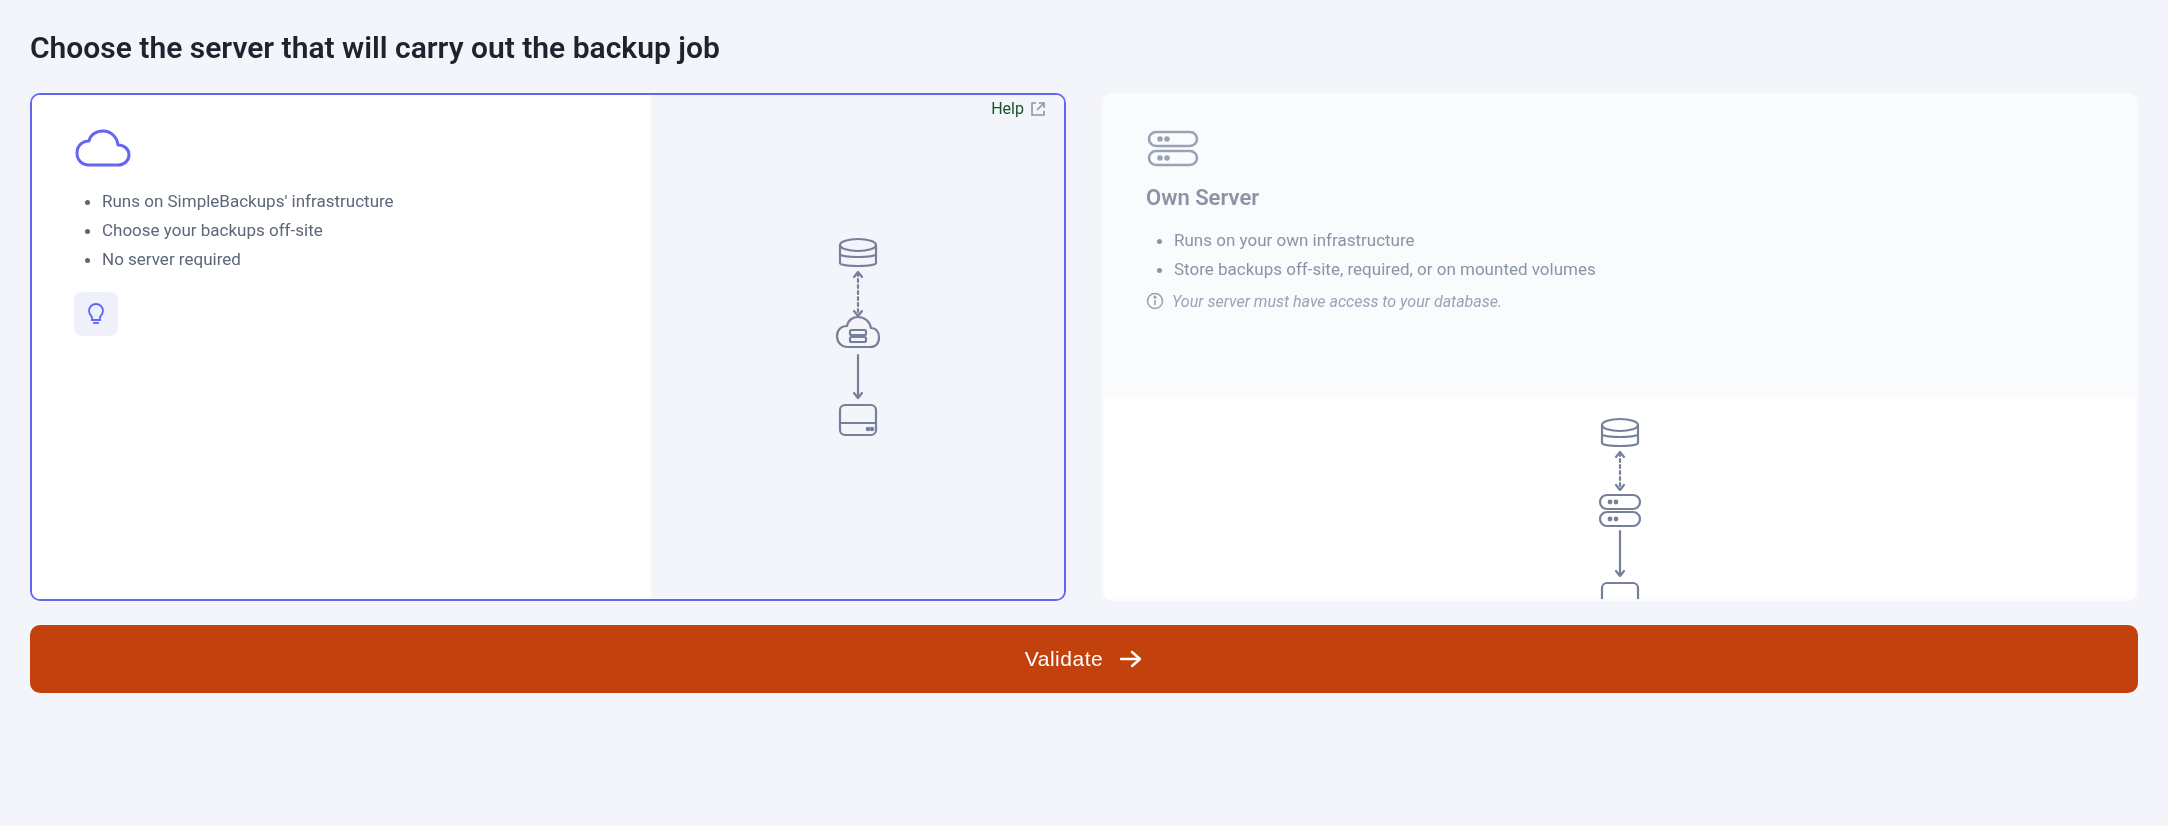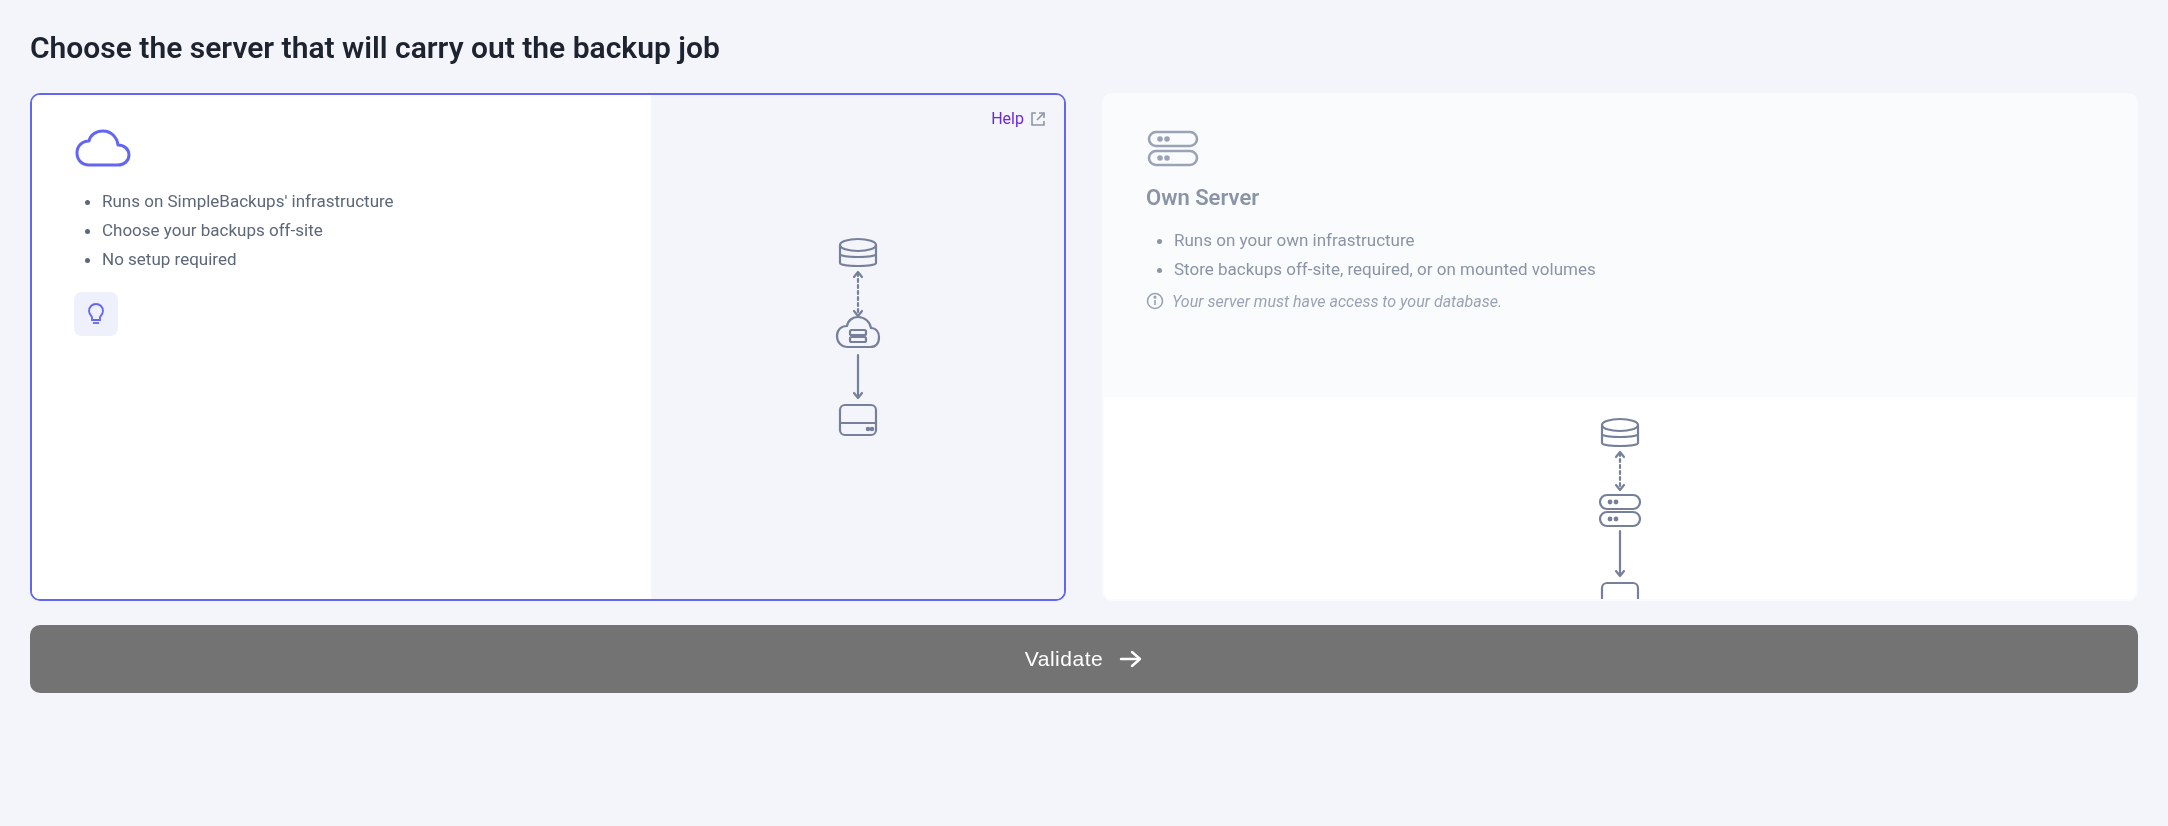--- a/index.html
+++ b/index.html
@@ -89,32 +89,32 @@
       display: flex;
       align-items: center;
       gap: 8px;
       font-style: italic;
       color: #9aa3b5;
       font-size: 16px;
       margin-top: 8px;
     }
     .help-link {
       position: absolute;
-      top: 14px;
+      top: 4px;
       right: 18px;
-      color: #6d28d9;
+      color: #14532d;
       font-size: 16px;
       text-decoration: none;
       display: inline-flex;
       align-items: center;
       gap: 6px;
     }
     .validate-btn {
       width: 100%;
-      background: #737373;
+      background: #c2410c;
       color: #fff;
       border: none;
       border-radius: 10px;
       padding: 22px;
       font-size: 21px;
       letter-spacing: 0.5px;
       cursor: pointer;
       display: flex;
       align-items: center;
       justify-content: center;
@@ -134,21 +134,21 @@
   <div class="card selected">
     <div class="left">
       <div class="icon-top">
         <svg width="58" height="42" viewBox="0 0 58 42" fill="none" stroke="#6366f1" stroke-width="3" stroke-linecap="round" stroke-linejoin="round">
           <path d="M44 36H15C8 36 3 31 3 24C3 17 8 12 15 12C16 6 22 2 29 2C37 2 43 8 44 16C50 16 55 20 55 26C55 32 50 36 44 36Z"></path>
         </svg>
       </div>
       <ul class="features">
         <li>Runs on SimpleBackups' infrastructure</li>
         <li>Choose your backups off-site</li>
-        <li>No setup required</li>
+        <li>No server required</li>
       </ul>
       <div class="tip-badge">
         <svg width="20" height="24" viewBox="0 0 20 24" fill="none" stroke="#6366f1" stroke-width="1.8">
           <path d="M10 2C6 2 3 5 3 9C3 11.5 4.5 13 6 15V18H14V15C15.5 13 17 11.5 17 9C17 5 14 2 10 2Z"></path>
           <line x1="7" y1="21" x2="13" y2="21"></line>
         </svg>
       </div>
     </div>
     <div class="right">
       <a class="help-link">

